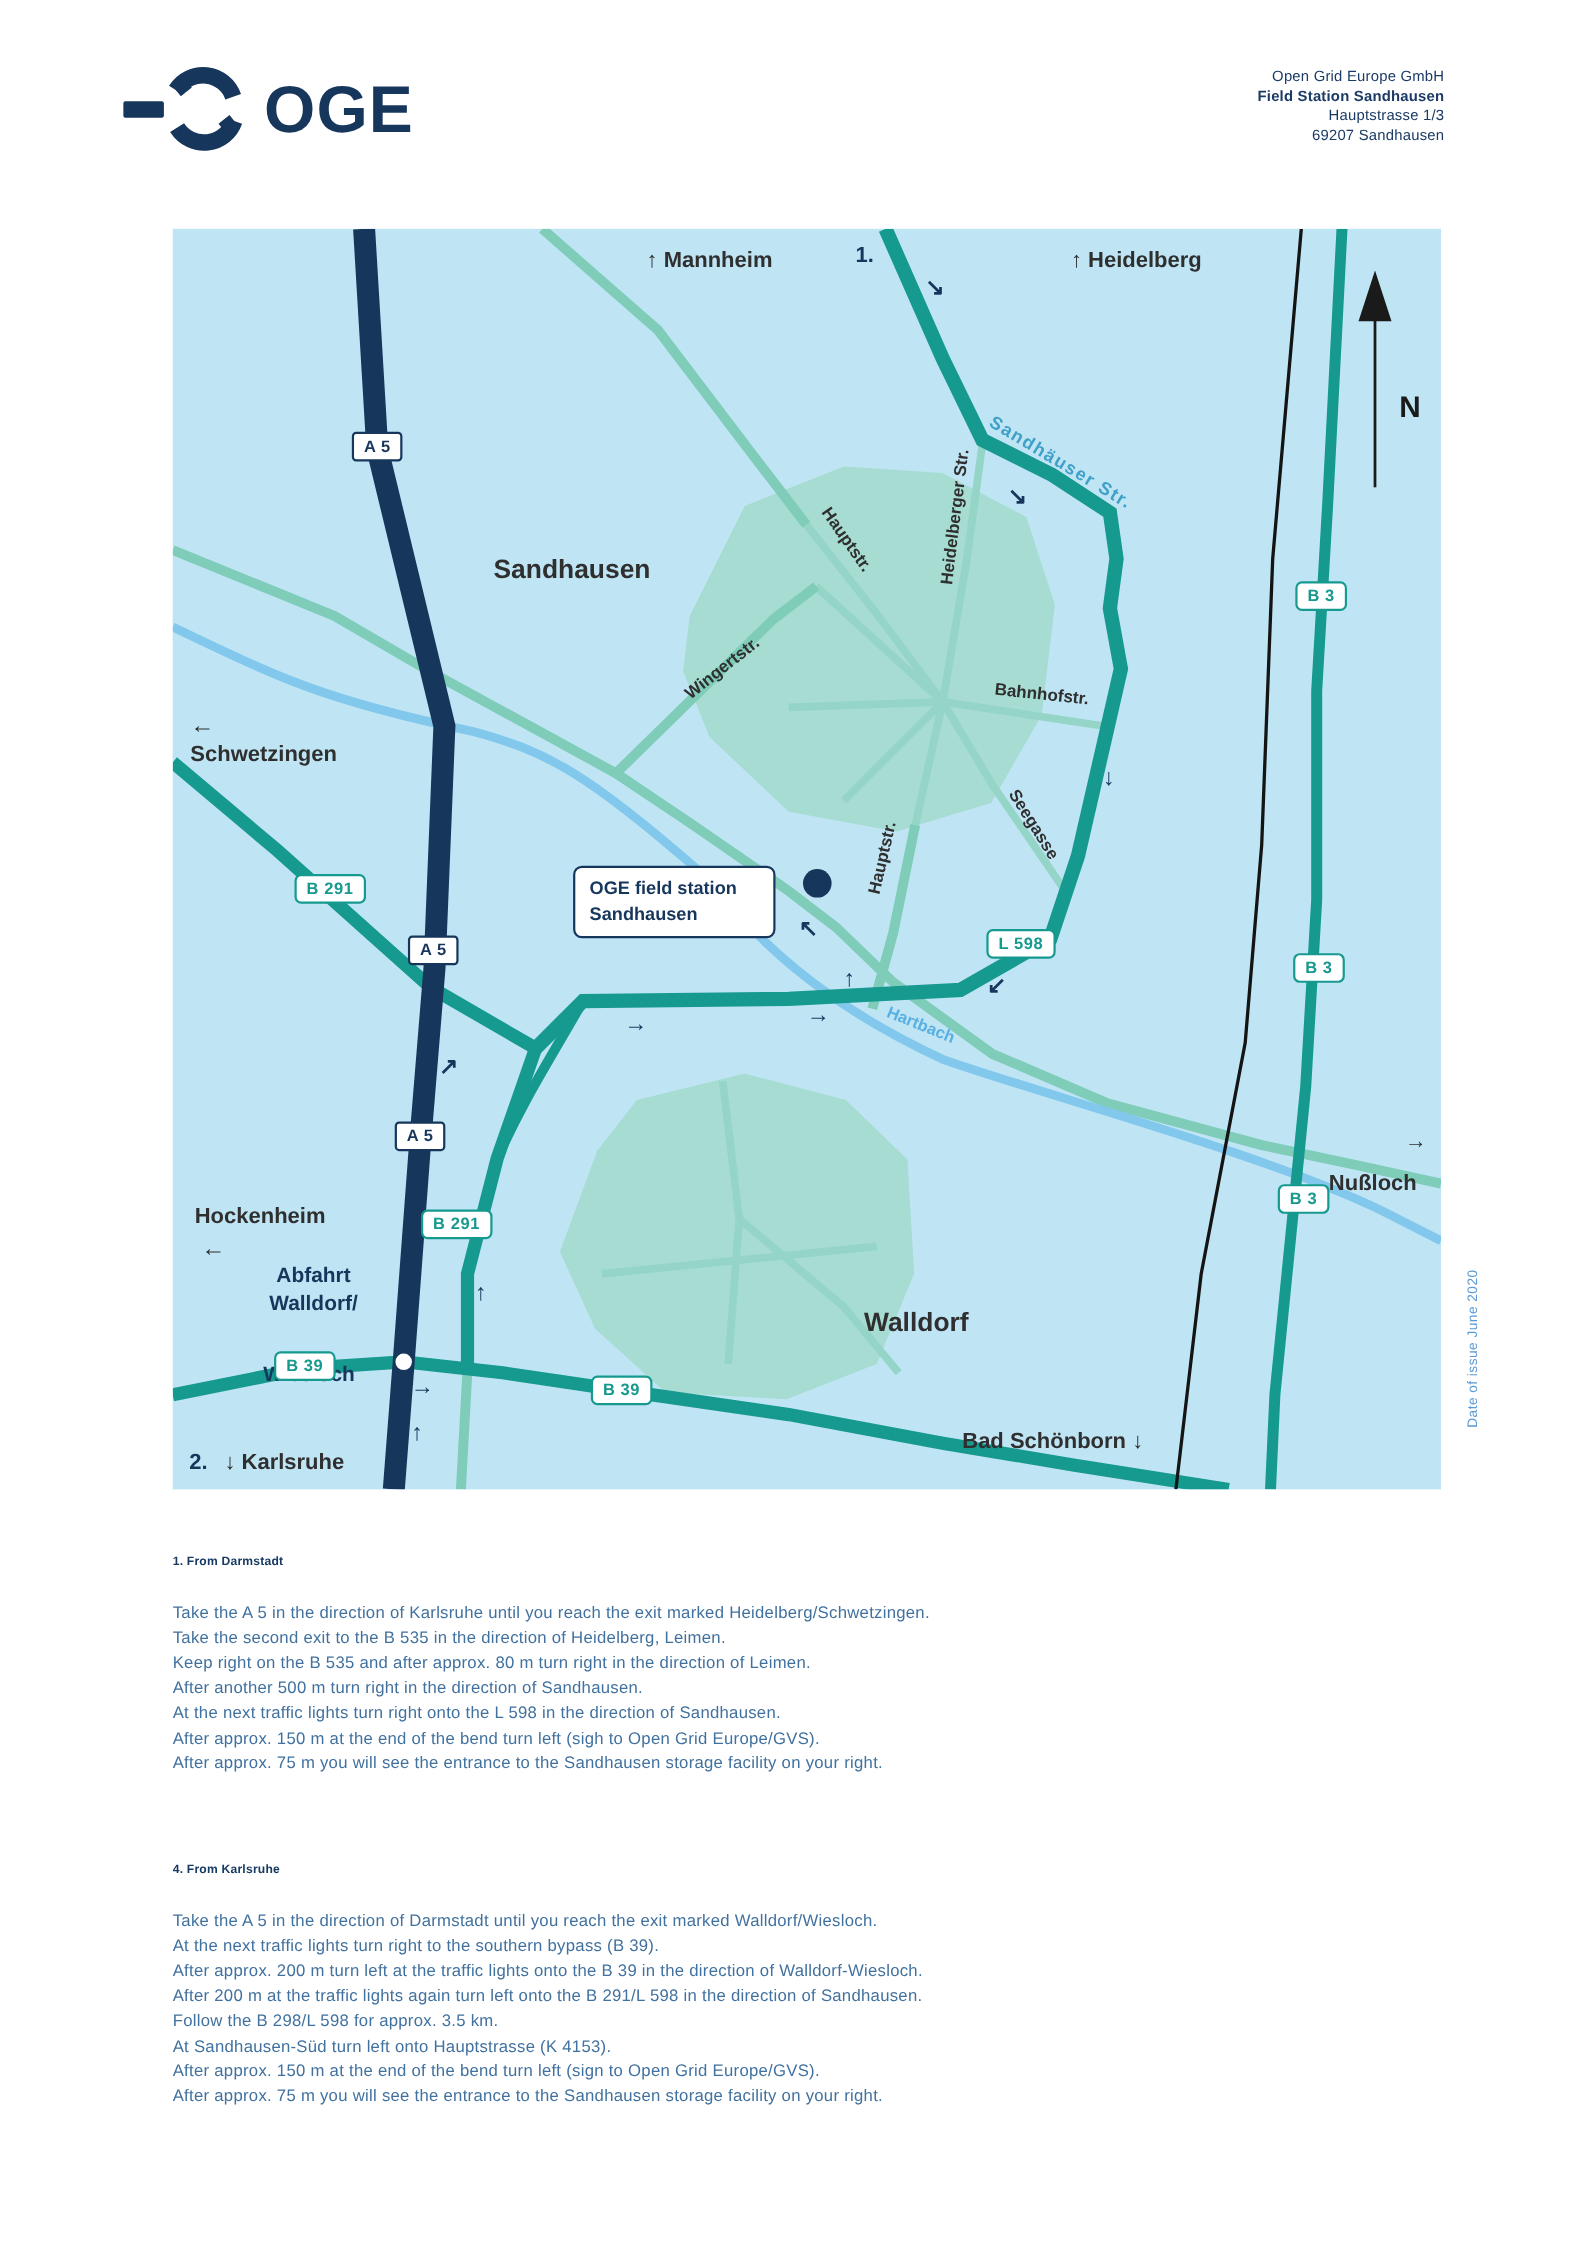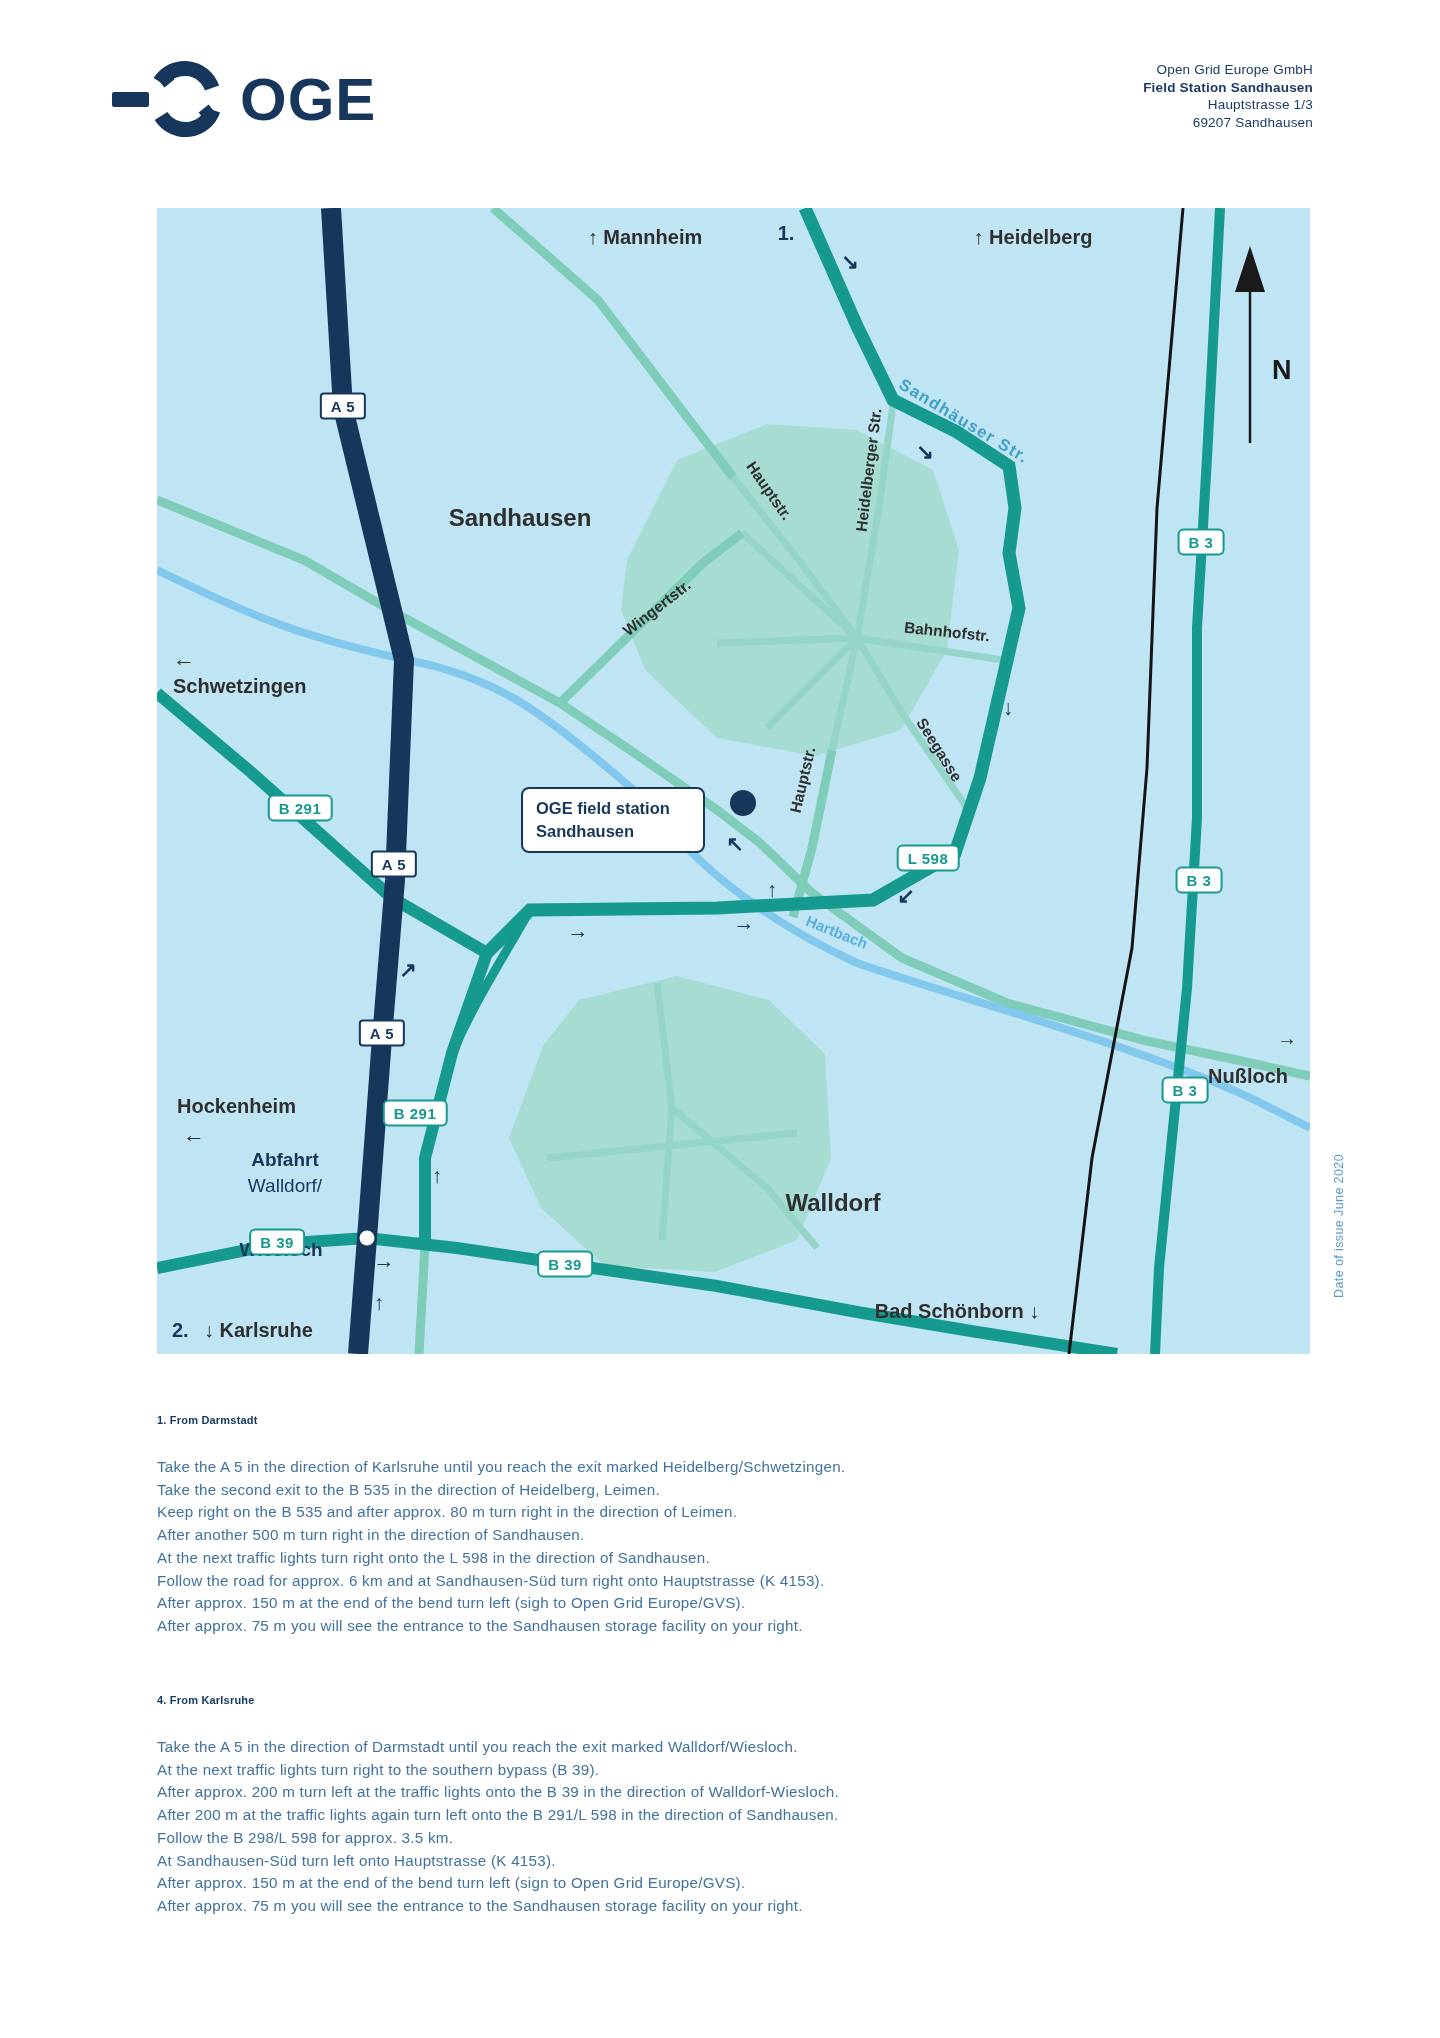--- a/index.html
+++ b/index.html
@@ -120,21 +120,21 @@
         <div class="mlabel left" style="left: 47px; top: 1122px; font-size: 20px; font-weight: 600; color: rgb(47, 47, 47);">↓ Karlsruhe</div>
         <div class="mlabel" style="left: 807px; top: 213px; font-size: 16.5px; font-weight: 700; color: rgb(63, 160, 200); transform: translate(-50%, -50%) rotate(31deg); letter-spacing: 1.5px;">Sandhäuser Str.</div>
         <div class="mlabel" style="left: 712px; top: 262px; font-size: 15.5px; font-weight: 700; color: rgb(47, 47, 47); transform: translate(-50%, -50%) rotate(-83deg);">Heidelberger Str.</div>
         <div class="mlabel" style="left: 612px; top: 283px; font-size: 15.5px; font-weight: 700; color: rgb(47, 47, 47); transform: translate(-50%, -50%) rotate(55deg);">Hauptstr.</div>
         <div class="mlabel" style="left: 500px; top: 400px; font-size: 15.5px; font-weight: 700; color: rgb(47, 47, 47); transform: translate(-50%, -50%) rotate(-38deg);">Wingertstr.</div>
         <div class="mlabel" style="left: 790px; top: 424px; font-size: 15.5px; font-weight: 700; color: rgb(47, 47, 47); transform: translate(-50%, -50%) rotate(6deg);">Bahnhofstr.</div>
         <div class="mlabel" style="left: 782px; top: 542px; font-size: 15.5px; font-weight: 700; color: rgb(47, 47, 47); transform: translate(-50%, -50%) rotate(58deg);">Seegasse</div>
         <div class="mlabel" style="left: 646px; top: 572px; font-size: 15.5px; font-weight: 700; color: rgb(47, 47, 47); transform: translate(-50%, -50%) rotate(-77deg);">Hauptstr.</div>
         <div class="mlabel" style="left: 680px; top: 724px; font-size: 15px; font-weight: 600; color: rgb(88, 176, 226); transform: translate(-50%, -50%) rotate(22deg);">Hartbach</div>
         <div class="mlabel" style="left: 128px; top: 952px; font-size: 19px; font-weight: 600; color: rgb(23, 54, 92);">Abfahrt</div>
-        <div class="mlabel" style="left: 128px; top: 978px; font-size: 19px; font-weight: 400; color: rgb(23, 54, 92);">Walldorf/</div>
+        <div class="mlabel" style="left: 128px; top: 978px; font-size: 19px; font-weight: 700; color: rgb(23, 54, 92);">Walldorf/</div>
         <div class="mlabel" style="left: 124px; top: 1003px; font-size: 19px; font-weight: 600; color: rgb(23, 54, 92); margin-top: 39px;">Wiesloch</div>
         <div class="badge m" style="left: 186px; top: 198px;">A 5</div>
         <div class="badge m" style="left: 237px; top: 656px;">A 5</div>
         <div class="badge m" style="left: 225px; top: 825px;">A 5</div>
         <div class="badge r" style="left: 143px; top: 600px;">B 291</div>
         <div class="badge r" style="left: 258px; top: 905px;">B 291</div>
         <div class="badge r" style="left: 120px; top: 1034px;">B 39</div>
         <div class="badge r" style="left: 408px; top: 1056px;">B 39</div>
         <div class="badge r" style="left: 771px; top: 650px;">L 598</div>
         <div class="badge r" style="left: 1044px; top: 334px;">B 3</div>
@@ -162,21 +162,20 @@
   <div class="datenote">Date of issue June 2020</div>
 
   <div class="sec" style="top:1414px">
     <h3>1. From Darmstadt</h3>
     <div>
         <div class="ln">Take the A 5 in the direction of Karlsruhe until you reach the exit marked Heidelberg/Schwetzingen.</div>
         <div class="ln">Take the second exit to the B 535 in the direction of Heidelberg, Leimen.</div>
         <div class="ln">Keep right on the B 535 and after approx. 80 m turn right in the direction of Leimen.</div>
         <div class="ln">After another 500 m turn right in the direction of Sandhausen.</div>
         <div class="ln">At the next traffic lights turn right onto the L 598 in the direction of Sandhausen.</div>
-        <div class="ln">Follow the road for approx. 6 km and at Sandhausen-Süd turn right onto Hauptstrasse (K 4153).</div>
         <div class="ln">After approx. 150 m at the end of the bend turn left (sigh to Open Grid Europe/GVS).</div>
         <div class="ln">After approx. 75 m you will see the entrance to the Sandhausen storage facility on your right.</div>
       </div>
   </div>
   <div class="sec" style="top:1694px">
     <h3>4. From Karlsruhe</h3>
     <div>
         <div class="ln">Take the A 5 in the direction of Darmstadt until you reach the exit marked Walldorf/Wiesloch.</div>
         <div class="ln">At the next traffic lights turn right to the southern bypass (B 39).</div>
         <div class="ln">After approx. 200 m turn left at the traffic lights onto the B 39 in the direction of Walldorf-Wiesloch.</div>

